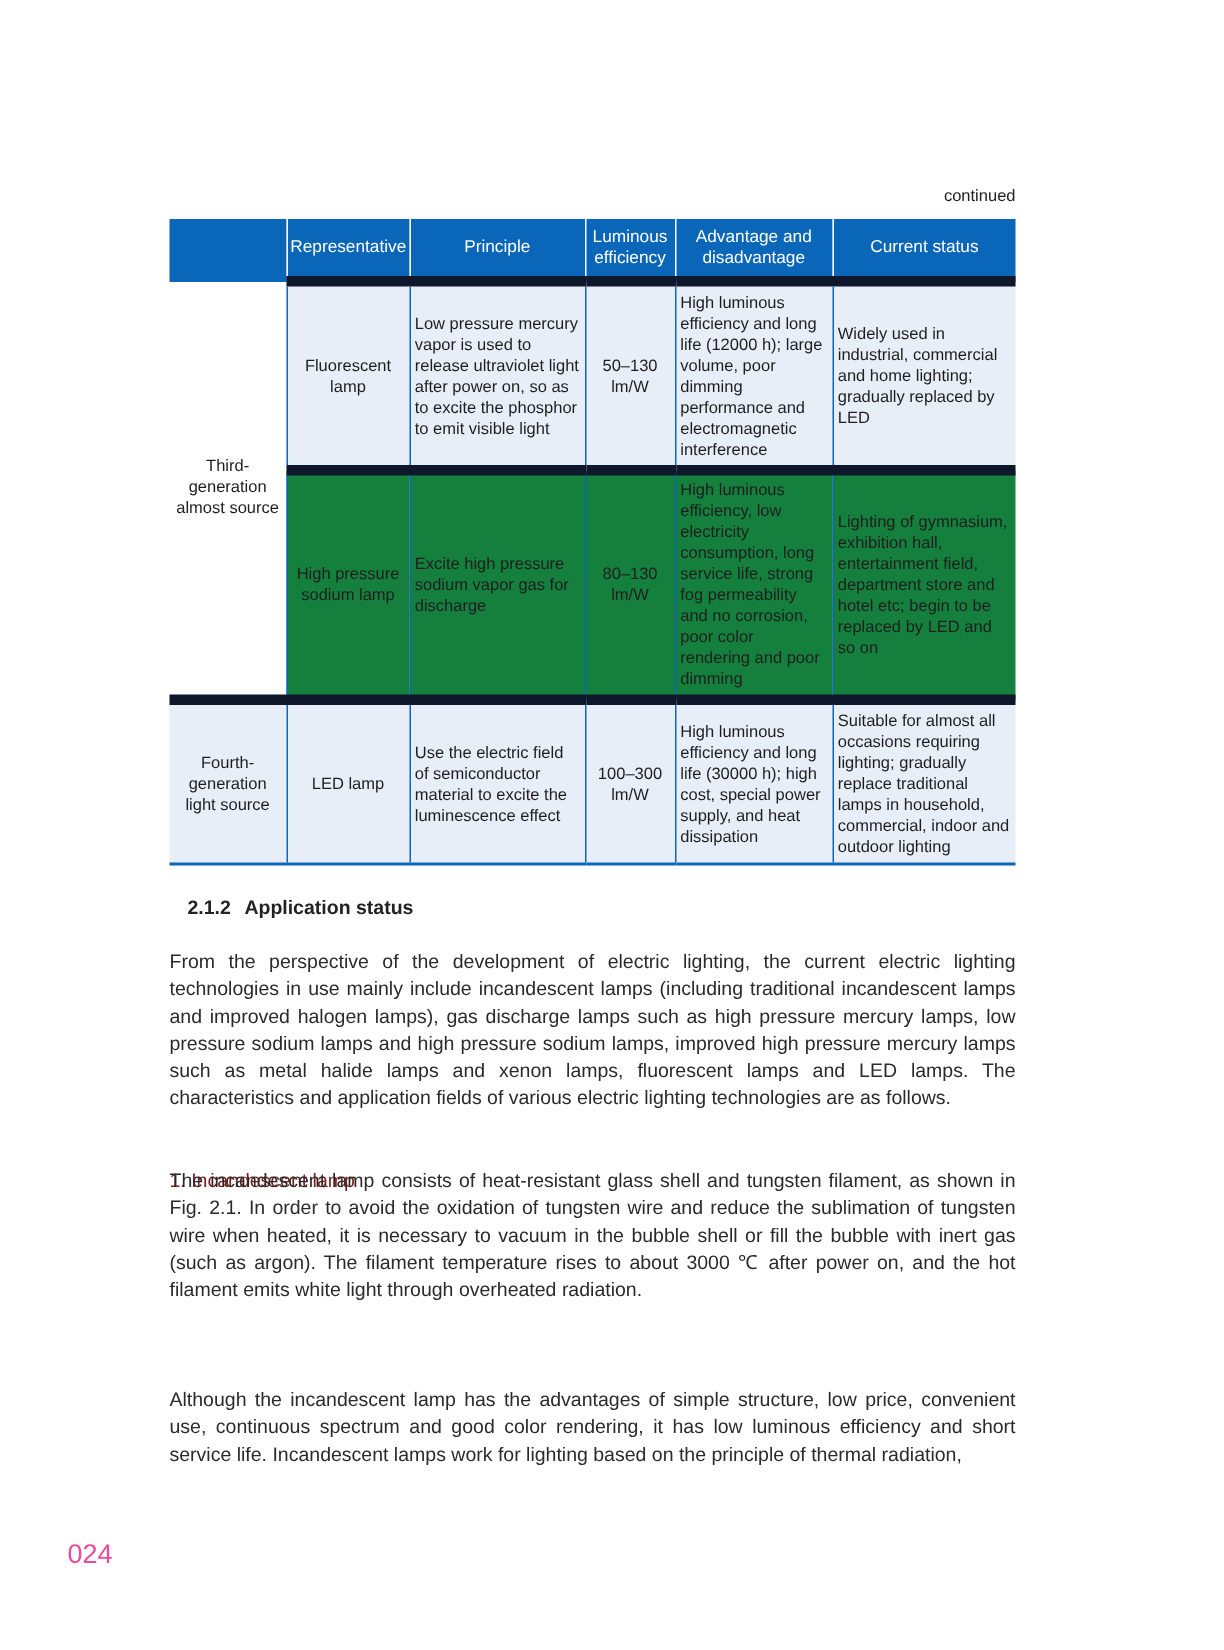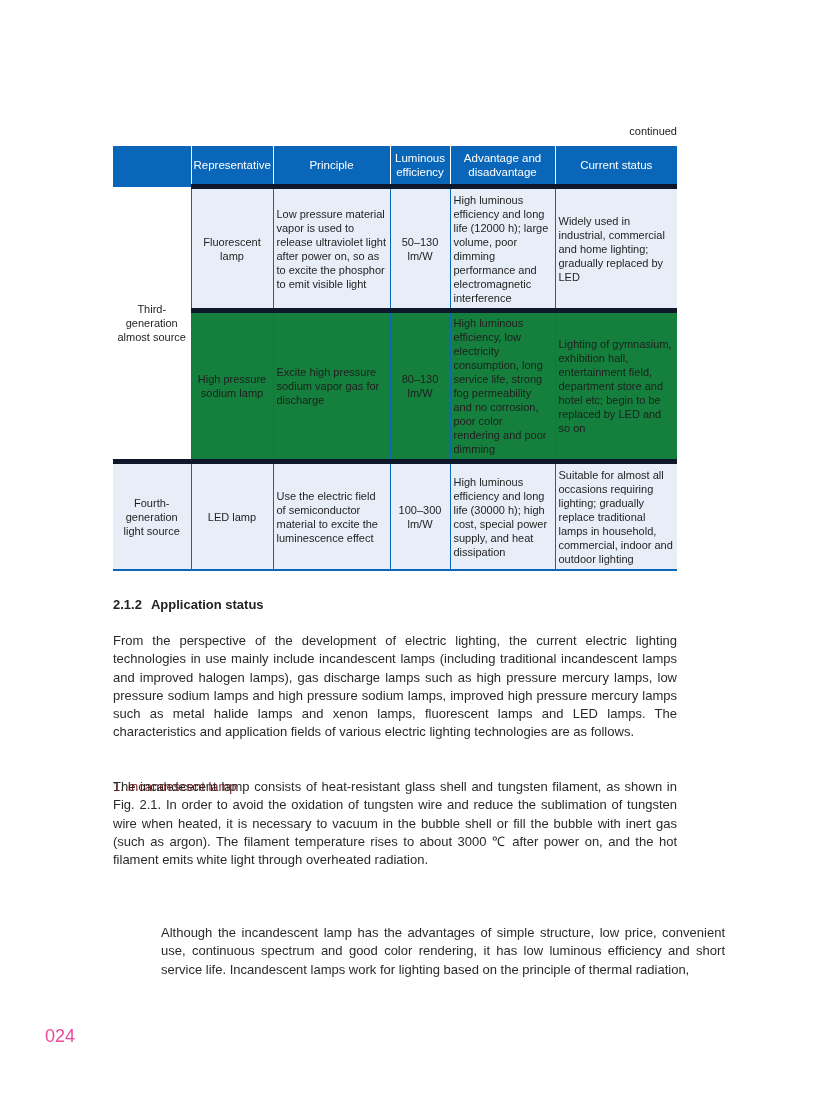--- a/index.html
+++ b/index.html
@@ -1,39 +1,39 @@
 <!DOCTYPE html>
 <html><head>
 <meta charset="utf-8">
 <style>
   html, body { margin: 0; padding: 0; background: #ffffff; }
   body { width: 816px; height: 1100px; position: relative; font-family: "Liberation Sans", sans-serif; color: #1e1e1e; overflow: hidden; }
   .continued { position: absolute; top: 125px; right: 139px; font-size: 11px; color: #222; }
   table.lt { position: absolute; top: 146px; left: 113px; width: 564px; border-collapse: collapse; table-layout: fixed; font-size: 11px; line-height: 14px; }
   table.lt th { background: #0a66b8; color: #ffffff; font-weight: normal; text-align: center; vertical-align: middle; height: 38px; padding: 0 2px; border-left: 1px solid #ffffff; font-size: 11.5px; line-height: 14px; }
   table.lt th:first-child { border-left: none; }
-  table.lt td { border-left: 1px solid #0a66b8; border-top: 5px solid #0f172a; vertical-align: middle; padding: 0 3px; color: #1e1e1e; }
+  table.lt td { border-left: 1px solid #0a66b8; border-top: 7px solid #0f172a; vertical-align: middle; padding: 0 3px; color: #1e1e1e; }
   table.lt td.first { border-left: none; text-align: center; }
   table.lt td.center { text-align: center; }
   table.lt td.left { text-align: left; }
   tr.shade td { background: #e8eef8; }
   tr.white td { background: #15803d; }
   td.gen-white { background: #ffffff !important; }
   tr.r1 td { height: 119px; }
   tr.r2 td { height: 146px; }
   tr.r3 td { height: 105px; }
   tr.r3 td { border-bottom: 2px solid #0a66b8; }
   tr.r1 td:first-child { border-top: none; }
   .section-title { position: absolute; top: 597px; left: 113px; font-size: 13px; font-weight: bold; color: #222; }
-  .section-title .num { margin-right: 9px; }
+  .section-title .num { margin-right: 9px; margin-left: 12px; }
   .para { position: absolute; left: 113px; width: 564px; font-size: 13px; line-height: 18.3px; text-align: justify; color: #2a2a2a; margin: 0; }
   .p1 { top: 632px; }
   .sub { position: absolute; top: 779px; left: 113px; font-size: 13px; color: #7f1d1d; }
   .p2 { top: 778px; }
-  .p3 { top: 924px; margin-left: 48px; }
+  .p3 { top: 924px; }
   .page-num { position: absolute; top: 1026px; left: 45px; font-size: 18px; color: #ec4899; text-align: center; }
 </style>
 </head>
 <body>
 
 <div class="continued">continued</div>
 
 <table class="lt">
   <colgroup>
     <col style="width:78px">
@@ -50,21 +50,21 @@
       <th>Principle</th>
       <th>Luminous efficiency</th>
       <th>Advantage and disadvantage</th>
       <th>Current status</th>
     </tr>
   </thead>
   <tbody>
     <tr class="shade r1">
       <td class="first gen-white" rowspan="2">Third-generation almost source</td>
       <td class="center">Fluorescent lamp</td>
-      <td class="left">Low pressure material vapor is used to release ultraviolet light after power on, so as to excite the phosphor to emit visible light</td>
+      <td class="left">Low pressure mercury vapor is used to release ultraviolet light after power on, so as to excite the phosphor to emit visible light</td>
       <td class="center">50–130 lm/W</td>
       <td class="left">High luminous efficiency and long life (12000 h); large volume, poor dimming performance and electromagnetic interference</td>
       <td class="left">Widely used in industrial, commercial and home lighting; gradually replaced by LED</td>
     </tr>
     <tr class="white r2">
       <td class="center">High pressure sodium lamp</td>
       <td class="left">Excite high pressure sodium vapor gas for discharge</td>
       <td class="center">80–130 lm/W</td>
       <td class="left">High luminous efficiency, low electricity consumption, long service life, strong fog permeability and no corrosion, poor color rendering and poor dimming</td>
       <td class="left">Lighting of gymnasium, exhibition hall, entertainment field, department store and hotel etc; begin to be replaced by LED and so on</td>

